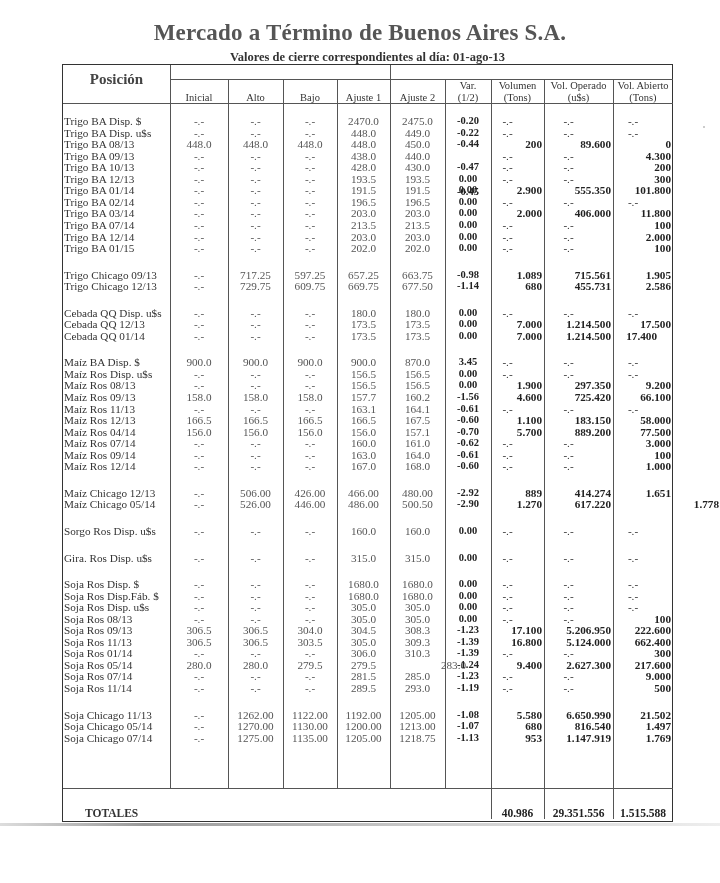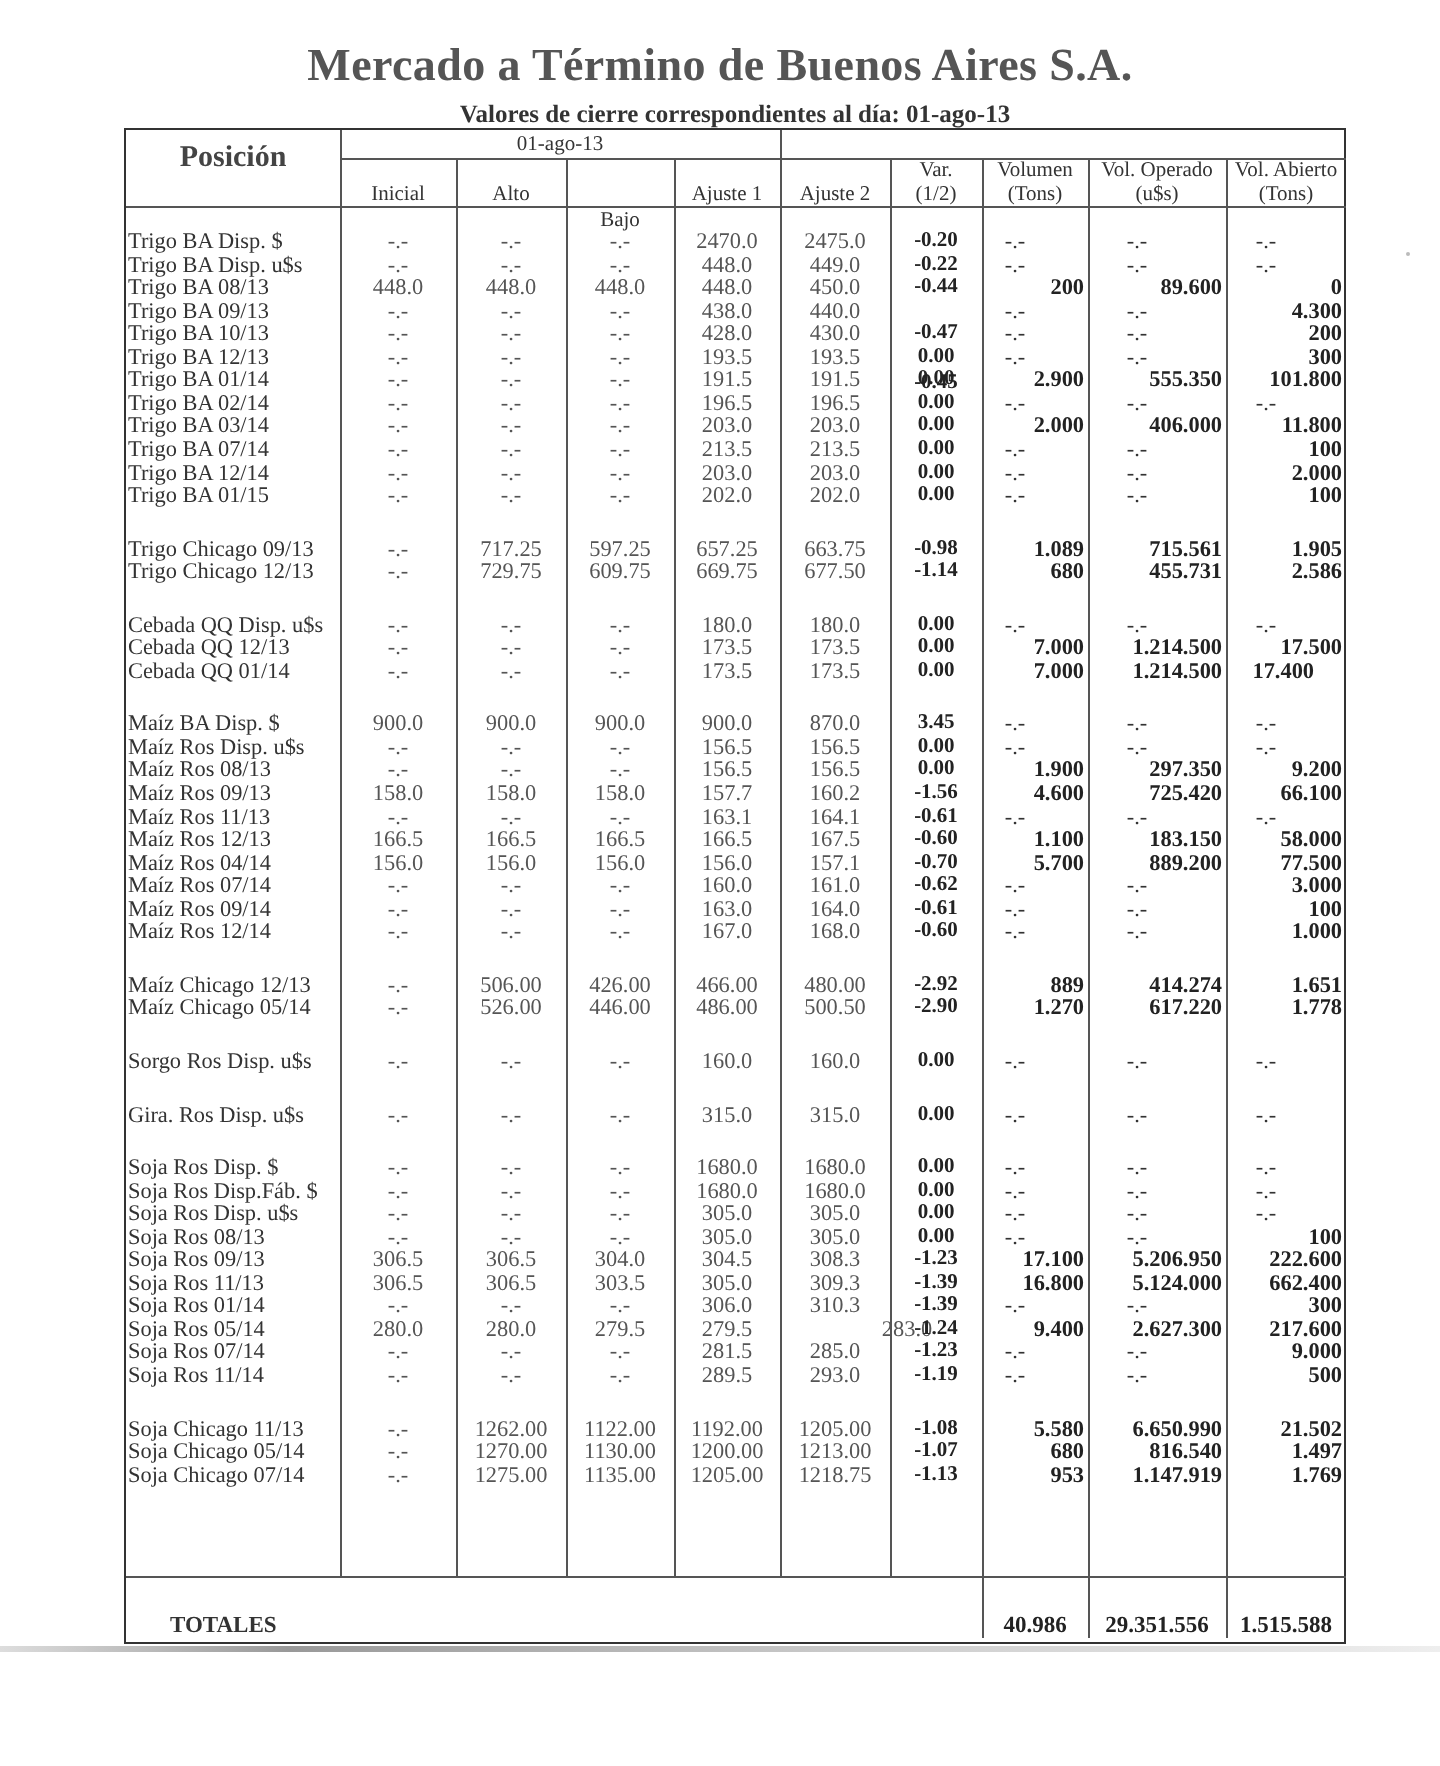--- a/index.html
+++ b/index.html
@@ -28,33 +28,32 @@
             background:linear-gradient(90deg,#ddd,#999 20%,#ccc 60%,#eee); }
 </style>
 </head>
 <body>
 
 <div class="title">Mercado a Término de Buenos Aires S.A.</div>
 <div class="subtitle">Valores de cierre correspondientes al día: 01-ago-13</div>
 
 <div class="tbl" id="tbl">
   <div class="pos-hdr">Posición</div>
-  <div class="hdr" style="left:107px;width:220px;top:2px;">01-ago-13</div>
   <div id="colhdrs">
       <div class="hdr" style="left: 107px; width: 58px; top: 15px;">
         <div>&nbsp;</div>
         <div style="margin-top: 0px;">Inicial</div>
       </div>
       <div class="hdr" style="left: 165px; width: 55px; top: 15px;">
         <div>&nbsp;</div>
         <div style="margin-top: 0px;">Alto</div>
       </div>
       <div class="hdr" style="left: 220px; width: 54px; top: 15px;">
         <div>&nbsp;</div>
-        <div style="margin-top: 13px;">Bajo</div>
+        <div style="margin-top: 0px;">Bajo</div>
       </div>
       <div class="hdr" style="left: 274px; width: 53px; top: 15px;">
         <div>&nbsp;</div>
         <div style="margin-top: 0px;">Ajuste 1</div>
       </div>
       <div class="hdr" style="left: 327px; width: 55px; top: 15px;">
         <div>&nbsp;</div>
         <div style="margin-top: 0px;">Ajuste 2</div>
       </div>
       <div class="hdr" style="left: 382px; width: 46px; top: 15px;">
@@ -414,21 +413,21 @@
       <div class="row" style="top: 433.4px;">
         <div class="c name">Maíz Chicago 05/14</div>
         <div class="c num" style="left: 107px; width: 58px;">-.-</div>
         <div class="c num" style="left: 165px; width: 55px;">526.00</div>
         <div class="c num" style="left: 220px; width: 54px;">446.00</div>
         <div class="c num" style="left: 274px; width: 53px;">486.00</div>
         <div class="c num" style="left: 327px; width: 55px;">500.50</div>
         <div class="c var" style="left: 382px; width: 46px;">-2.90</div>
         <div class="c r" style="left: 428px; width: 51px;">1.270</div>
         <div class="c r" style="left: 481px; width: 67px;">617.220</div>
-        <div class="c r" style="left: 550px; width: 58px;">1.778</div>
+        <div class="c r" style="left: 550px; width: 58px; padding-left: 48px;">1.778</div>
       </div>
       <div class="row" style="top: 459.95px;">
         <div class="c name">Sorgo Ros Disp. u$s</div>
         <div class="c num" style="left: 107px; width: 58px;">-.-</div>
         <div class="c num" style="left: 165px; width: 55px;">-.-</div>
         <div class="c num" style="left: 220px; width: 54px;">-.-</div>
         <div class="c num" style="left: 274px; width: 53px;">160.0</div>
         <div class="c num" style="left: 327px; width: 55px;">160.0</div>
         <div class="c var" style="left: 382px; width: 46px;">0.00</div>
         <div class="c num" style="left: 428px; width: 33px; color: rgb(51, 51, 51);">-.-</div>

